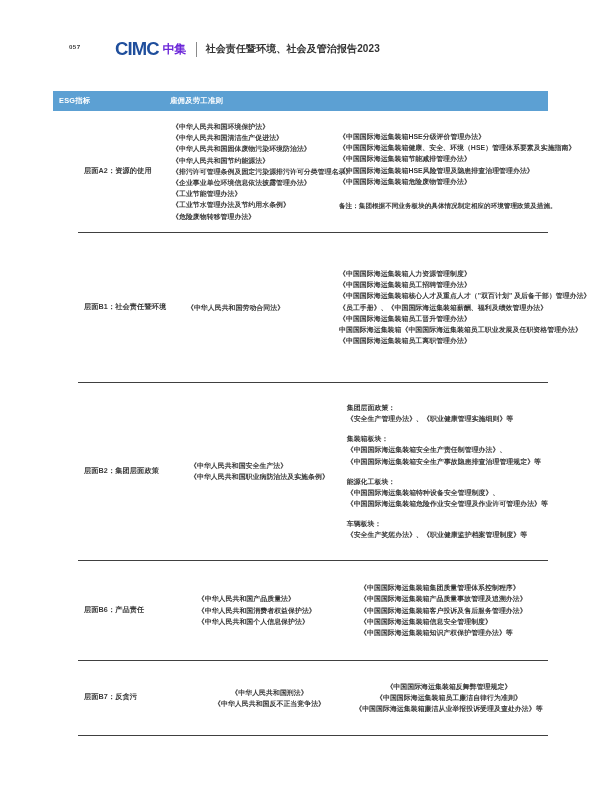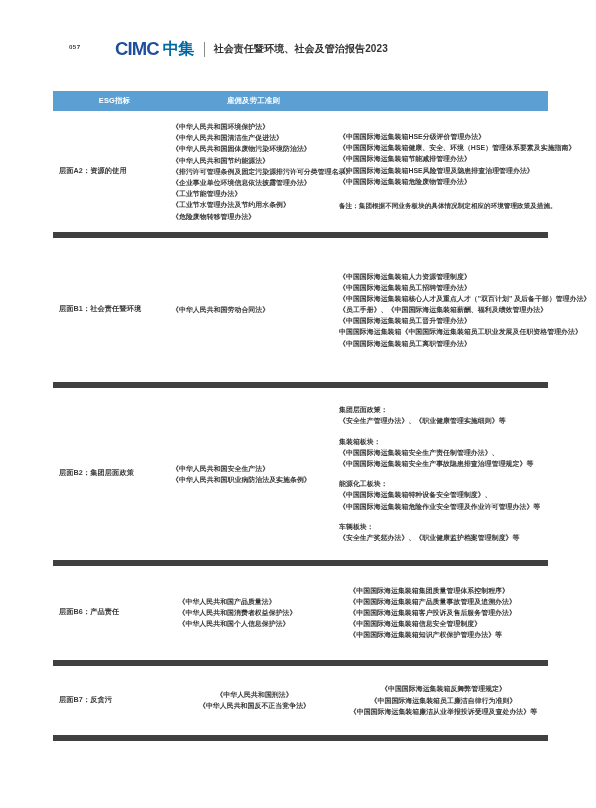--- a/index.html
+++ b/index.html
@@ -45,23 +45,23 @@
   }
   .logo-cimc {
     font-size: 18.5px;
     font-weight: bold;
     letter-spacing: -0.9px;
     color: #1f4e9c;
     font-family: "Liberation Sans", sans-serif;
     line-height: 1;
   }
   .logo-cn {
-    font-size: 16px;
-    font-weight: bold;
-    color: #0369a1;
+    font-size: 12px;
+    font-weight: bold;
+    color: #6d28d9;
     margin-left: 4px;
     line-height: 1;
     letter-spacing: -0.5px;
   }
   .logo-divider {
     width: 1px;
     height: 15px;
     background: #8a8a8a;
     margin: 0 9px 0 10px;
   }
@@ -78,37 +78,37 @@
     position: absolute;
     left: 53px;
     top: 91px;
     width: 495px;
   }
   .thead {
     height: 20px;
     background: #5ca0d3;
     display: flex;
     align-items: center;
-    text-align: center;
   }
   .th {
     font-size: 7.4px;
     font-weight: bold;
     color: #ffffff;
     letter-spacing: 0.2px;
   }
   .col-a { width: 117px; padding-left: 6px; box-sizing: border-box; }
   .col-b { width: 167px; box-sizing: border-box; }
   .col-c { width: 211px; box-sizing: border-box; }
 
   .trow {
     display: flex;
-    border-bottom: 6px solid #404040;
+    border-bottom: 1px solid #404040;
     box-sizing: border-box;
     position: relative;
+    margin-left: 25px;
   }
   .trow:first-of-type { border-top: none; }
 
   .cell {
     box-sizing: border-box;
     padding-top: 10px;
     padding-bottom: 10px;
   }
   .cell-a {
     width: 117px;

